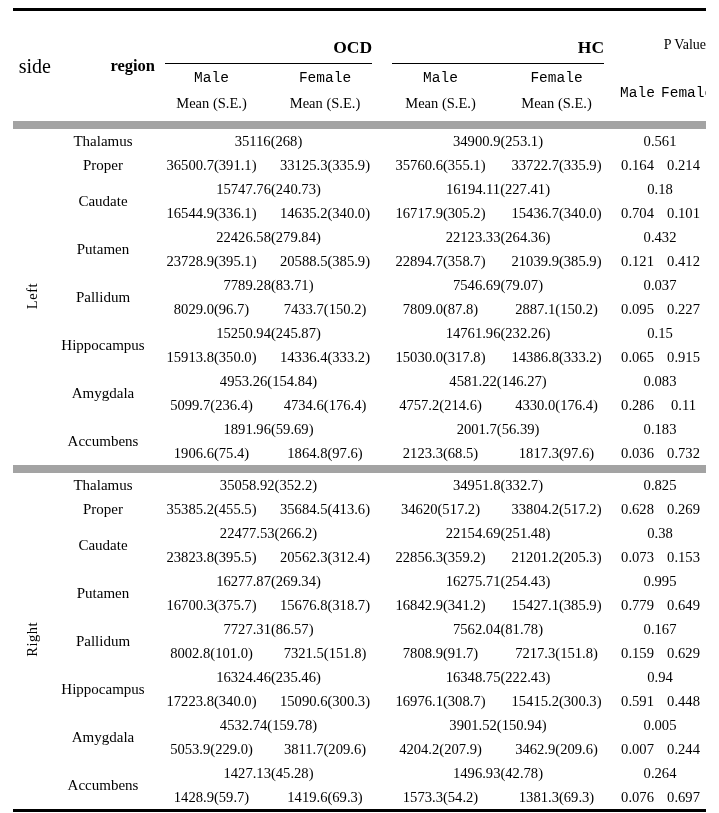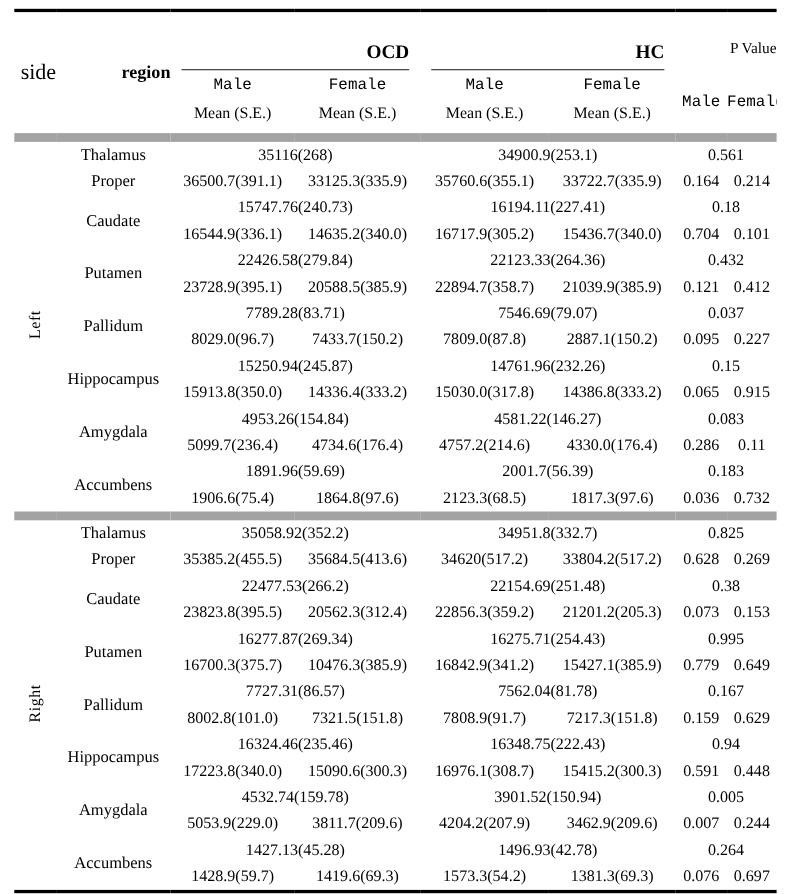--- a/index.html
+++ b/index.html
@@ -254,21 +254,21 @@
           <td>0.153</td>
         </tr>
         <tr>
           <td class="region-cell" rowspan="2">Putamen</td>
           <td colspan="2">16277.87(269.34)</td>
           <td colspan="2">16275.71(254.43)</td>
           <td colspan="2">0.995</td>
         </tr>
         <tr>
           <td>16700.3(375.7)</td>
-          <td>10476.3(385.9)</td>
+          <td>15676.8(318.7)</td>
           <td>16842.9(341.2)</td>
           <td>15427.1(385.9)</td>
           <td>0.779</td>
           <td>0.649</td>
         </tr>
         <tr>
           <td class="region-cell" rowspan="2">Pallidum</td>
           <td colspan="2">7727.31(86.57)</td>
           <td colspan="2">7562.04(81.78)</td>
           <td colspan="2">0.167</td>

